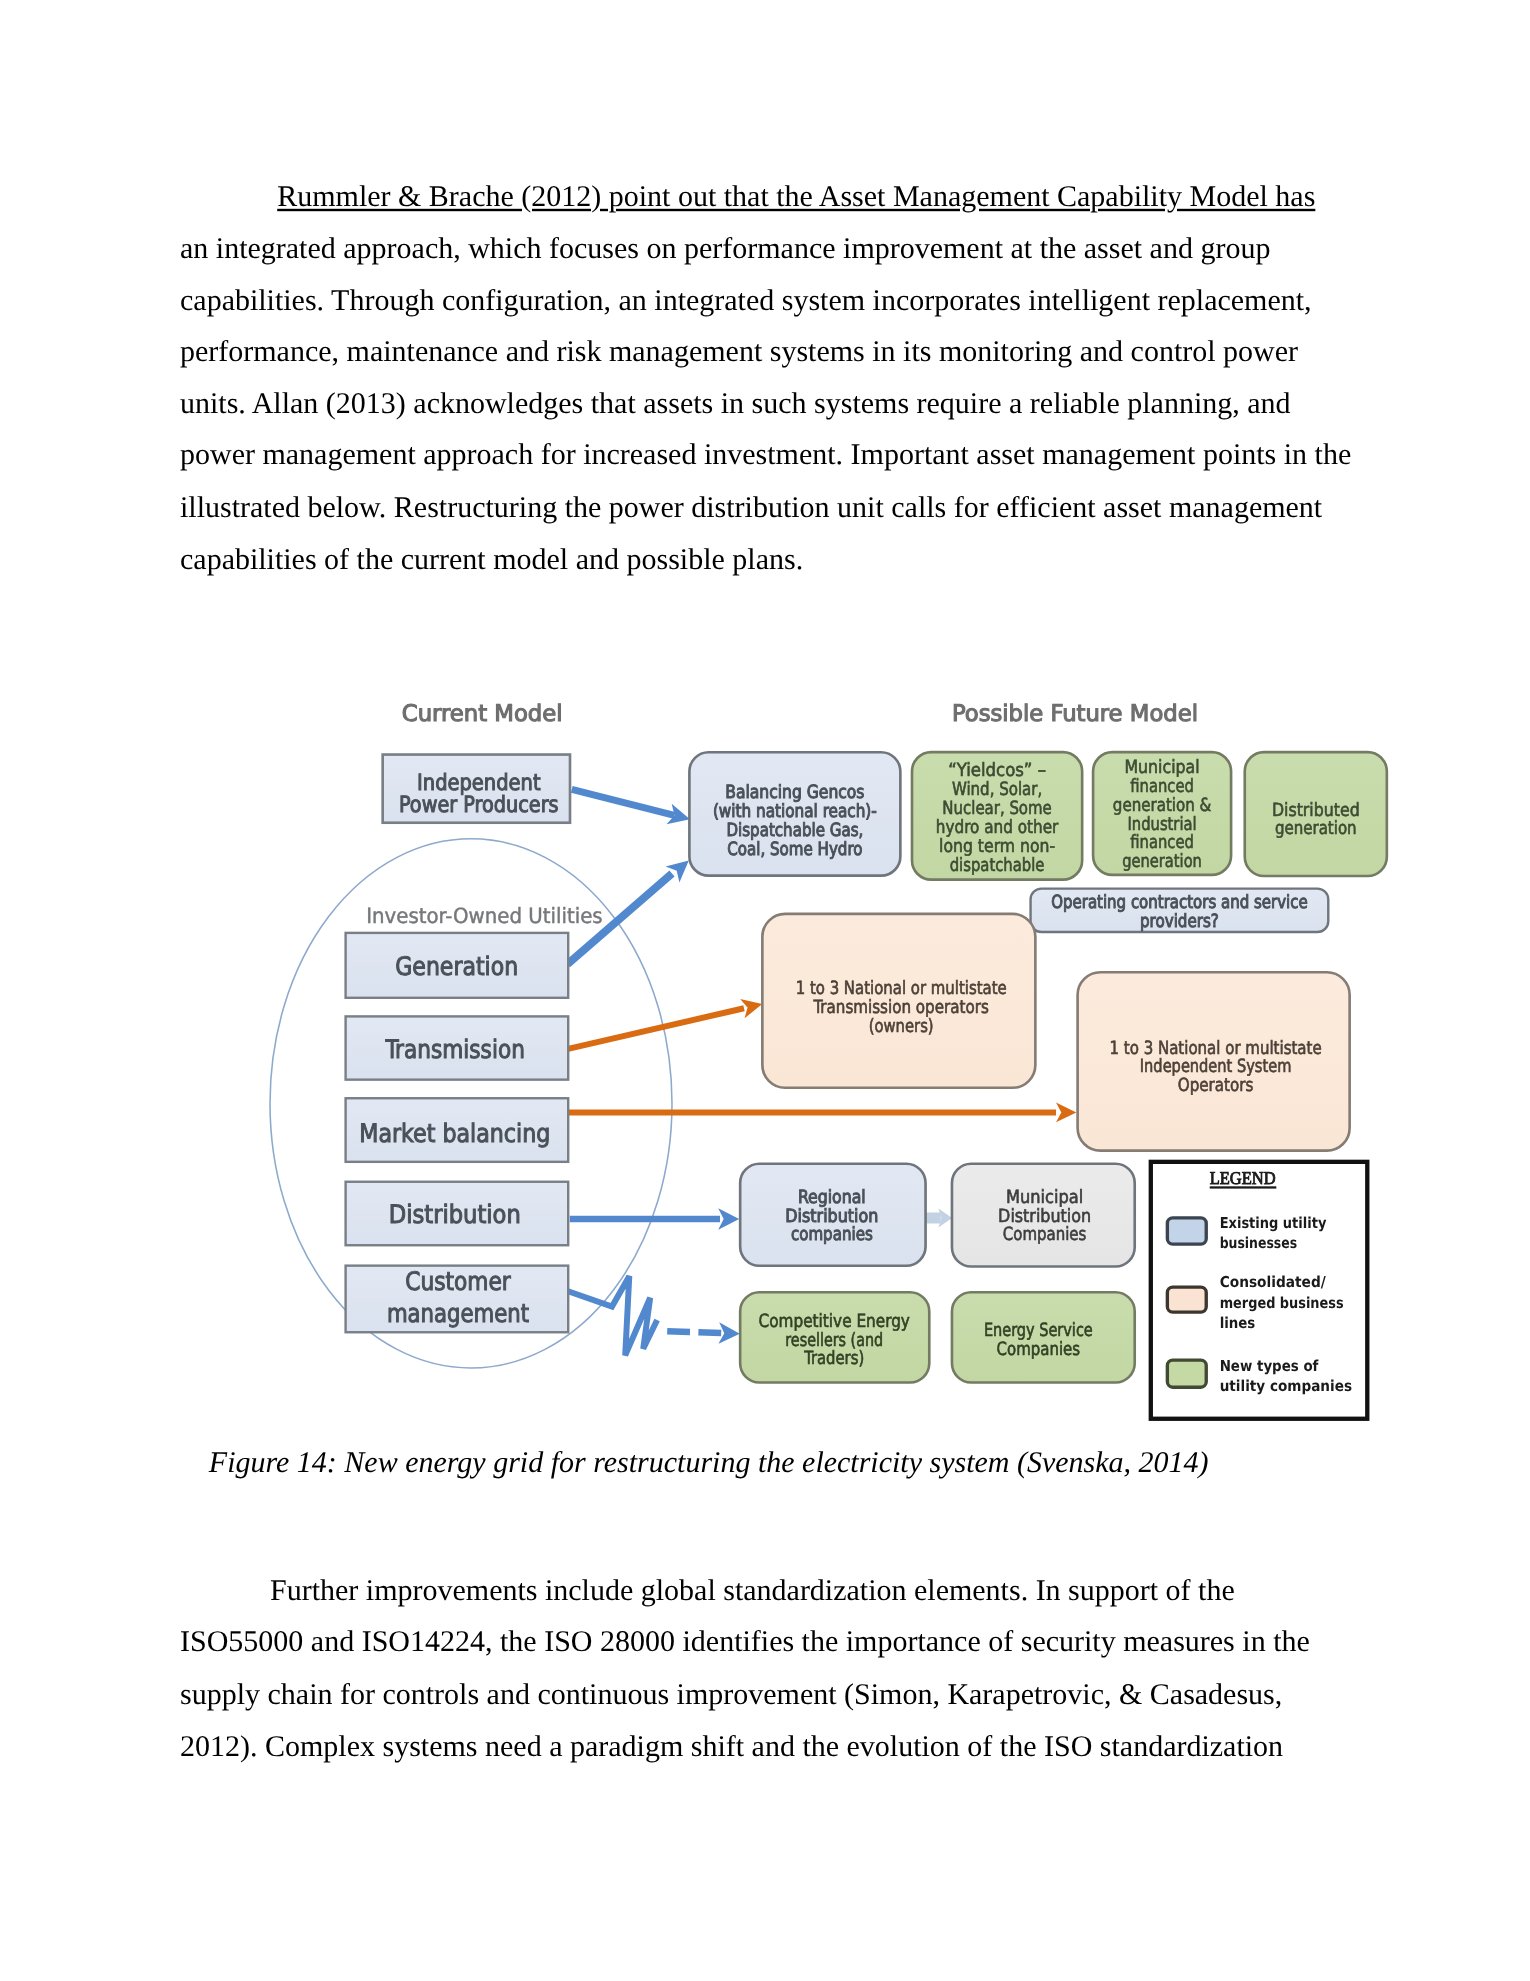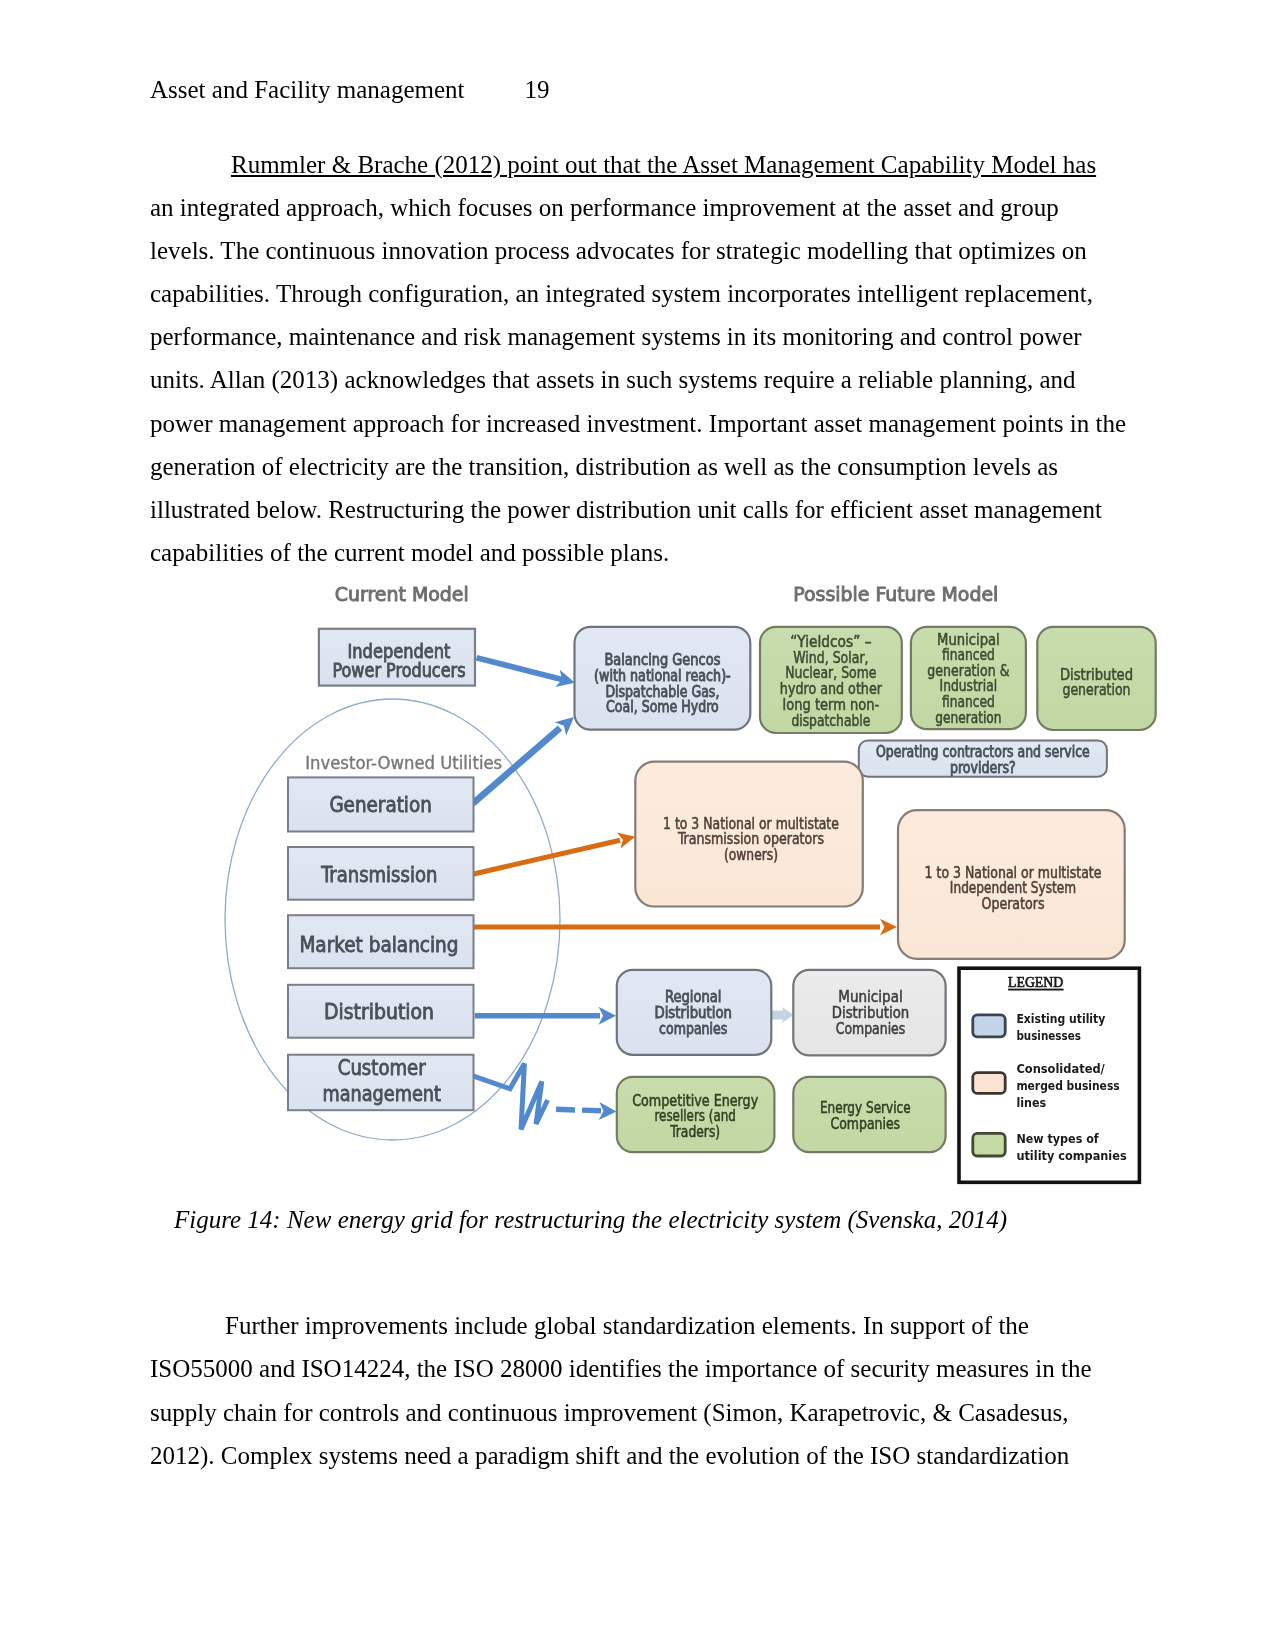--- a/index.html
+++ b/index.html
@@ -18,30 +18,27 @@
   .dtxt{font-family:"DejaVu Sans",sans-serif;font-stretch:condensed;fill:#4a5058;stroke:#4a5058;stroke-width:0.8;paint-order:stroke fill;}
   .tl{font-weight:normal;fill:#6e6e6e;stroke:#6e6e6e;stroke-width:0.85;paint-order:stroke fill;}
   .lg{font-weight:bold;fill:#1a1a1a;stroke:none;}
   .lgt{font-family:"Liberation Serif",serif;fill:#1a1a1a;stroke:#1a1a1a;stroke-width:0.7;paint-order:stroke fill;}
   .iou{fill:#76777a;stroke:#76777a;stroke-width:0.35;paint-order:stroke fill;}
 </style>
 </head>
 <body>
 
 <div class="page">
-<div class="hdr"><span>Asset and Facility management</span><span style="display:inline-block;width:85px;text-align:right;">19</span></div>
 <div class="para p1">
       <span class="ln">Rummler &amp; Brache (2012) point out that the Asset Management Capability Model has</span>
       <span class="ln">an integrated approach, which focuses on performance improvement at the asset and group</span>
-      <span class="ln">levels. The continuous innovation process advocates for strategic modelling that optimizes on</span>
       <span class="ln">capabilities. Through configuration, an integrated system incorporates intelligent replacement,</span>
       <span class="ln">performance, maintenance and risk management systems in its monitoring and control power</span>
       <span class="ln">units. Allan (2013) acknowledges that assets in such systems require a reliable planning, and</span>
       <span class="ln">power management approach for increased investment. Important asset management points in the</span>
-      <span class="ln">generation of electricity are the transition, distribution as well as the consumption levels as</span>
       <span class="ln">illustrated below. Restructuring the power distribution unit calls for efficient asset management</span>
       <span class="ln">capabilities of the current model and possible plans.</span>
     </div>
 <div class="figwrap">
 <svg width="980" height="625" viewBox="0 0 980 625" xmlns="http://www.w3.org/2000/svg">
 <defs>
 <linearGradient id="gBlue" x1="0" y1="0" x2="0" y2="1">
             <stop offset="0" stop-color="#e2e8f3"></stop>
             <stop offset="1" stop-color="#dae2ef"></stop>
           </linearGradient>

